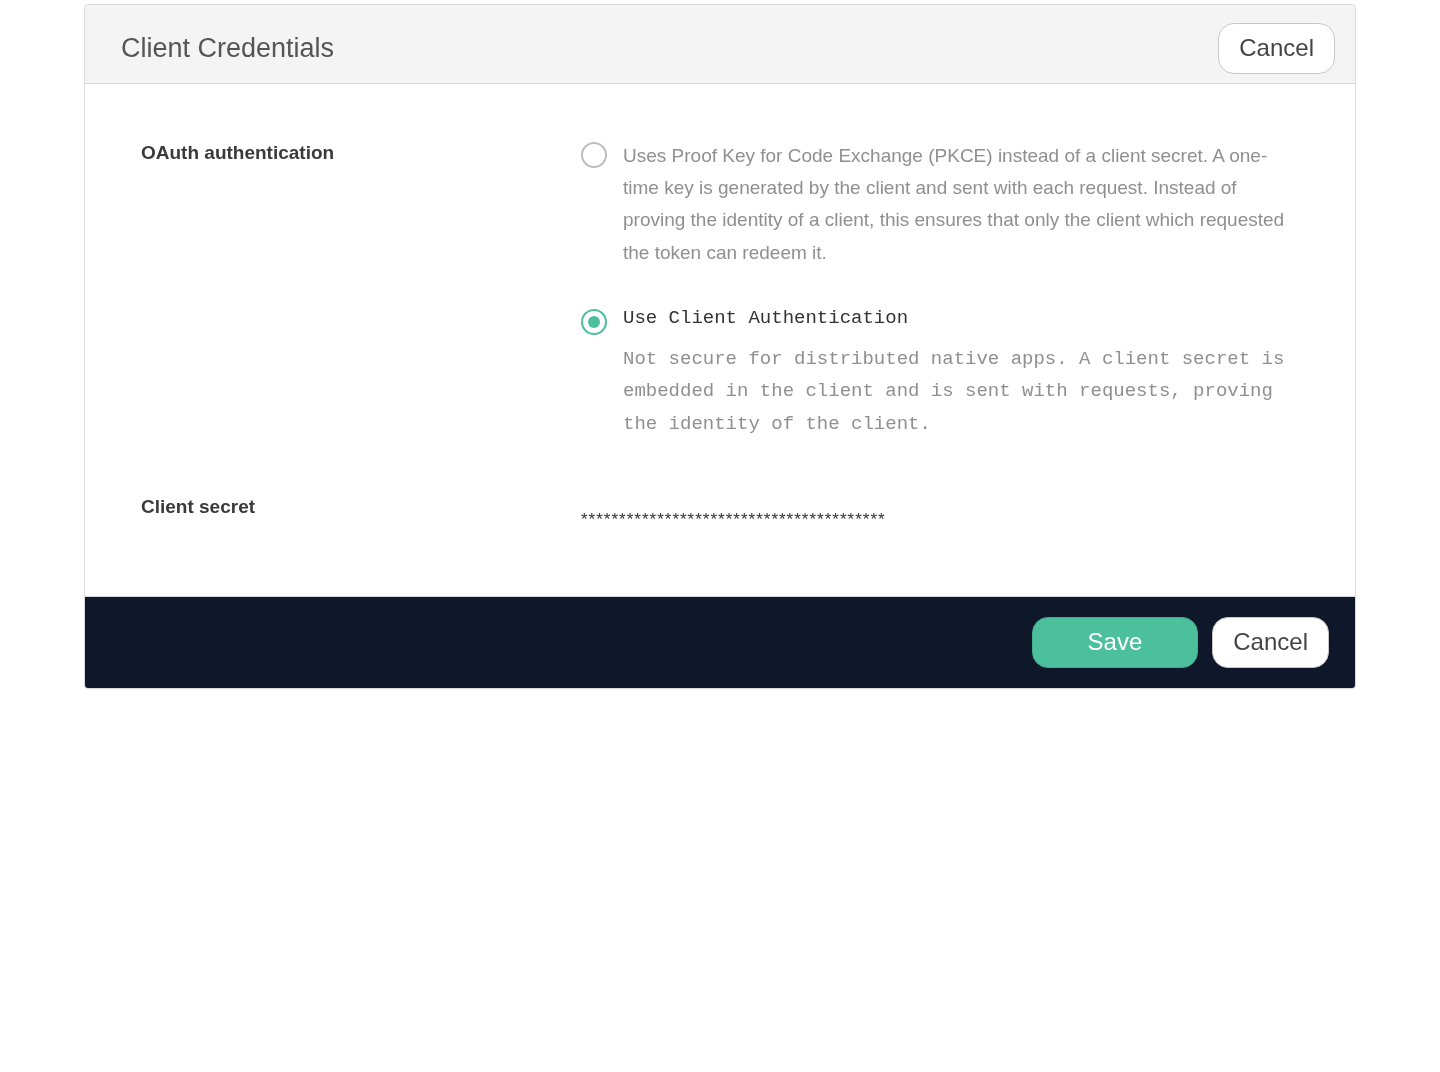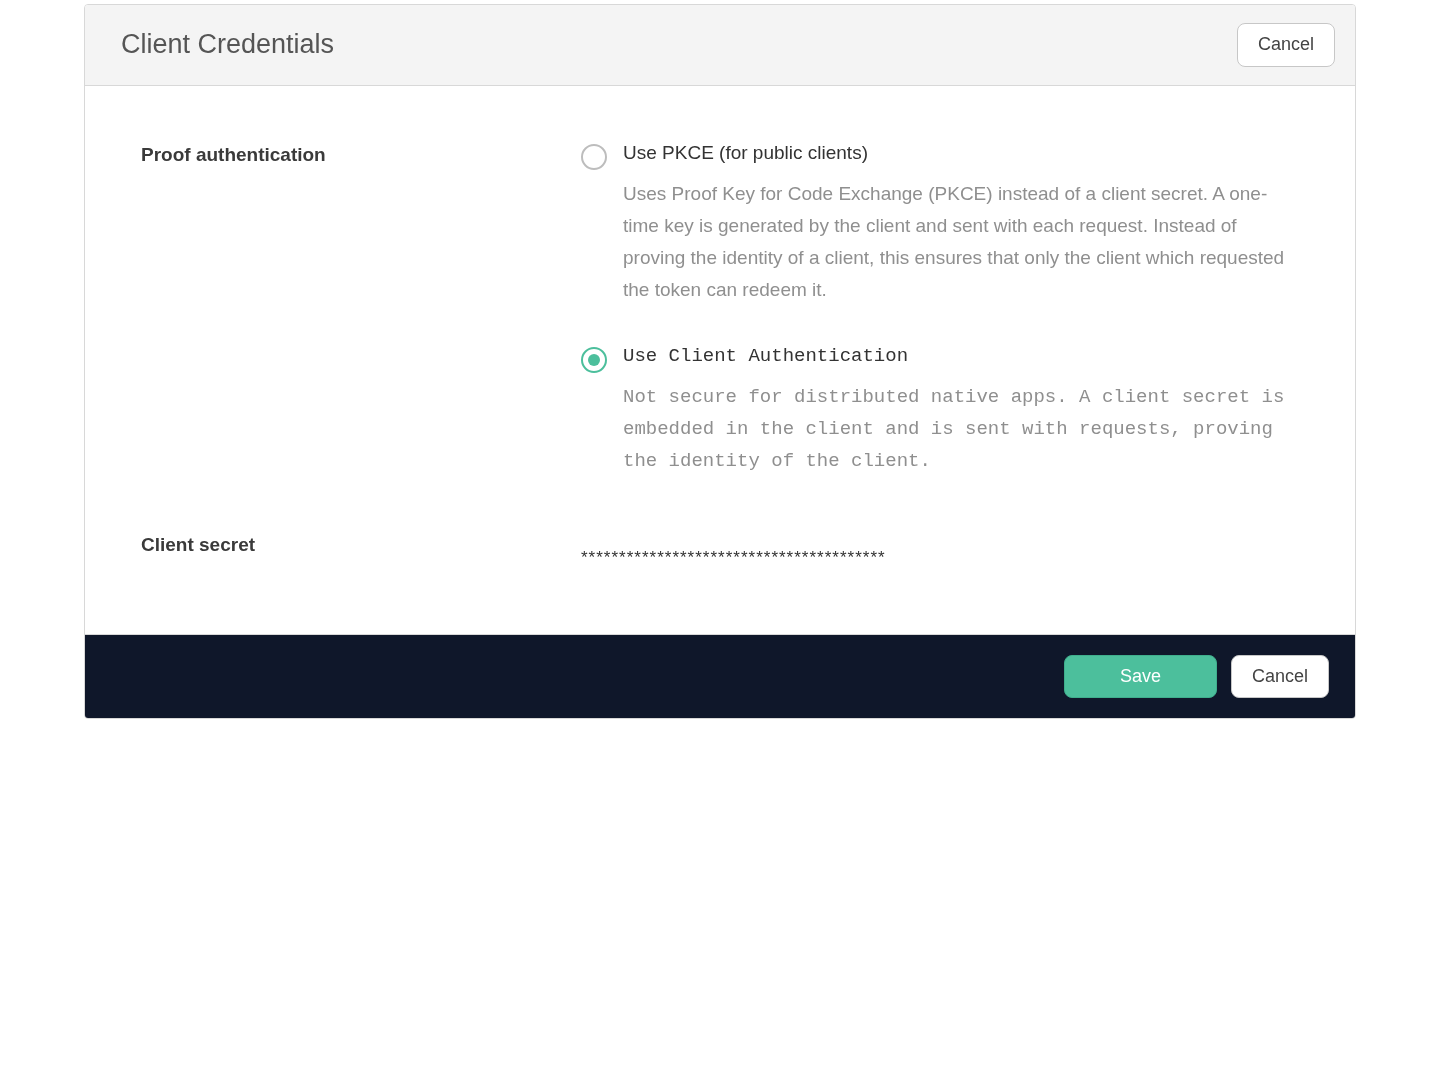--- a/index.html
+++ b/index.html
@@ -14,34 +14,34 @@
     border: 1px solid #d8d8d8;
     border-radius: 4px;
     background: #fff;
     width: 1272px;
     margin: 0 auto;
     overflow: hidden;
   }
   .panel-header {
     background: #f4f4f4;
     border-bottom: 1px solid #d8d8d8;
-    padding: 18px 20px 18px 36px;
+    padding: 18px 20px 9px 36px;
     display: flex;
     align-items: center;
     justify-content: space-between;
   }
   .panel-title {
     font-size: 27px;
     font-weight: 400;
     color: #555;
   }
   .btn {
-    font-size: 18px;
+    font-size: 24px;
     padding: 10px 20px;
-    border-radius: 8px;
+    border-radius: 16px;
     cursor: pointer;
     font-family: inherit;
     line-height: 1.2;
   }
   .btn-default {
     background: #fff;
     border: 1px solid #c7c7c7;
     color: #444;
   }
   .btn-primary {
@@ -148,27 +148,26 @@
 
   <div class="panel-header">
     <div class="panel-title">Client Credentials</div>
     <button class="btn btn-default">Cancel</button>
   </div>
 
   <div class="panel-body">
 
 
     <div class="form-row">
-      <div class="form-label">Proof authentication</div>
+      <div class="form-label">OAuth authentication</div>
       <div class="form-value radio-group">
 
         <div class="radio-item">
           <div class="radio-circle"></div>
           <div class="radio-body">
-            <div class="radio-label">Use PKCE (for public clients)</div>
             <div class="radio-desc">Uses Proof Key for Code Exchange (PKCE) instead of a client secret. A one-time key is generated by the client and sent with each request. Instead of proving the identity of a client, this ensures that only the client which requested the token can redeem it.</div>
           </div>
         </div>
 
         <div class="radio-item">
           <div class="radio-circle selected"></div>
           <div class="radio-body">
             <div class="radio-label">Use Client Authentication</div>
             <div class="radio-desc">Not secure for distributed native apps. A client secret is embedded in the client and is sent with requests, proving the identity of the client.</div>
           </div>

